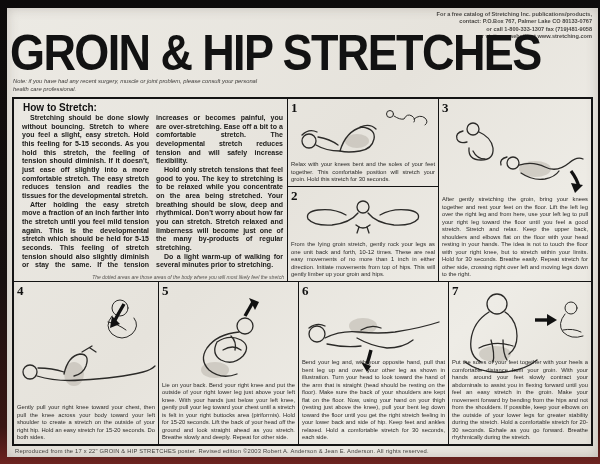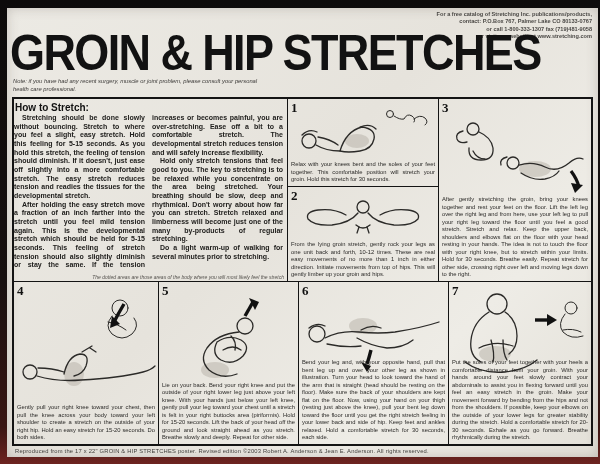--- a/index.html
+++ b/index.html
@@ -33,21 +33,21 @@
   
   .grid {
     position: absolute; left: 5px; top: 89px; width: 581px; height: 349px;
     border: 2px solid #141414; display: flex; flex-direction: column;
     background: transparent;
   }
   .row-top { display: flex; height: 183px; border-bottom: 1.5px solid #141414; }
   .row-bottom { display: flex; flex: 1; }
   .cell { position: relative; overflow: hidden; }
   .cell + .cell { border-left: 1.5px solid #141414; }
-  .cell-howto { width: 273px; padding: 2px 4px 10px 0; }
+  .cell-howto { width: 273px; padding: 2px 4px 10px 8px; }
   .cell-mid { width: 151px; display: flex; flex-direction: column; }
   .cell-p3 { flex: 1; }
   .panel-sub { position: relative; overflow: hidden; }
   .panel-1 { height: 88px; border-bottom: 1.5px solid #141414; }
   .panel-2 { flex: 1; }
   .c4 { width: 144px; } .c5 { width: 140px; } .c6 { width: 150px; } .c7 { flex: 1; }
   
   .howto-heading { font-size: 10px; font-weight: bold; margin: 1px 0 1px 1px; color:#111; }
   .howto-cols {
     column-count: 2; column-gap: 7px; height: 158px;

